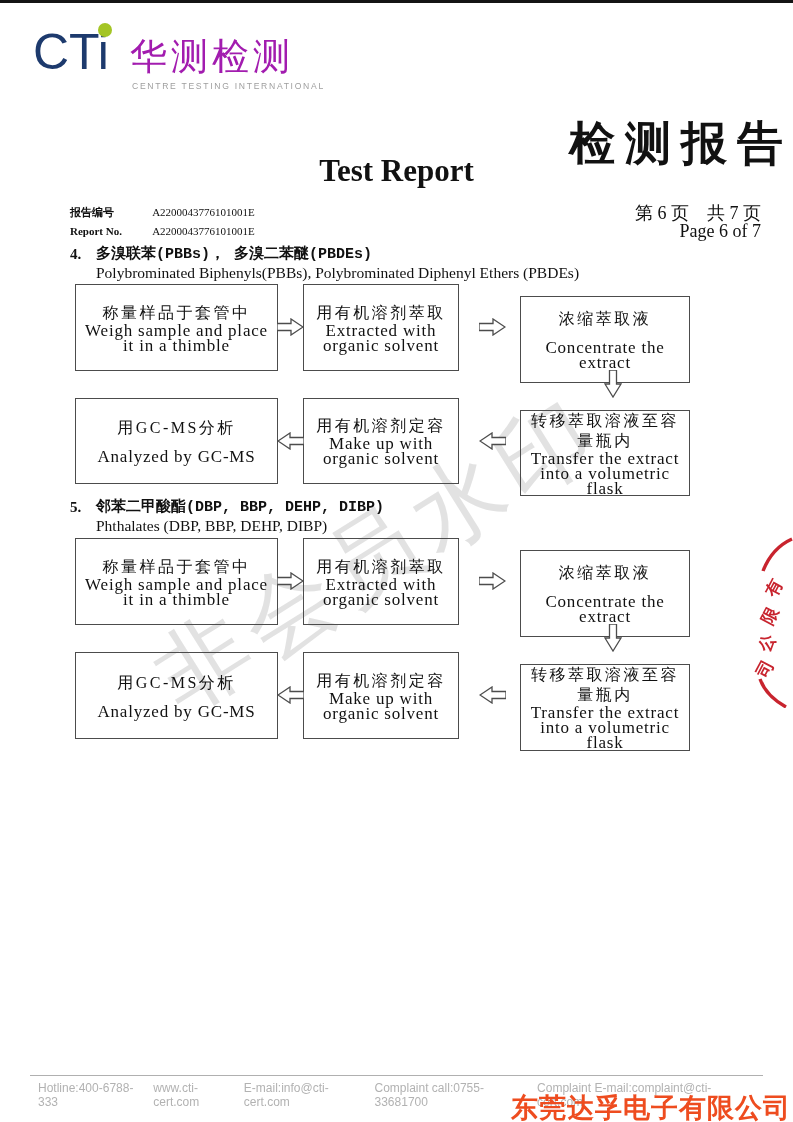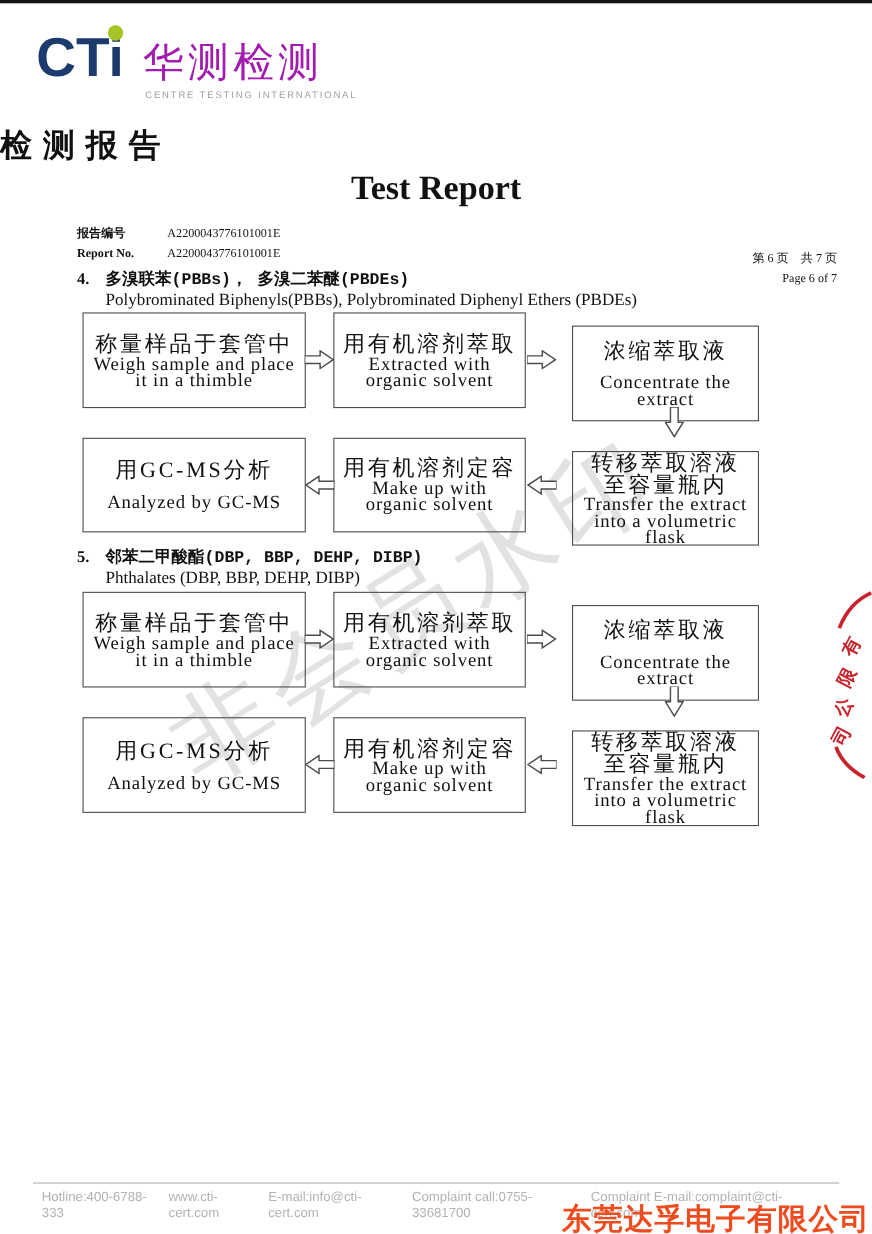--- a/index.html
+++ b/index.html
@@ -6,54 +6,54 @@
   .page{position:relative;width:793px;height:1122px;background:#fff;overflow:hidden;
         border-top:3px solid #141414;font-family:"Liberation Serif","DejaVu Serif",serif;color:#111;}
 
   
   .watermark{position:absolute;left:165px;top:622px;font-size:92px;letter-spacing:8px;
              color:rgba(150,150,150,0.28);white-space:nowrap;transform:rotate(-32deg);
              transform-origin:0 50%;z-index:0;font-family:"Liberation Sans","DejaVu Sans",sans-serif;}
 
   
   .logo{position:absolute;left:33px;top:20px;width:300px;height:75px;z-index:2;}
-  .logo-abbr{font-family:"Liberation Sans","DejaVu Sans",sans-serif;font-weight:bold;
+  .logo-abbr{font-family:"Liberation Sans","DejaVu Sans",sans-serif;font-weight:normal;
              font-size:50px;line-height:58px;color:#1d3a6d;letter-spacing:0px;text-align:center;}
   .logo-dot{position:absolute;left:65px;top:0px;width:14px;height:14px;border-radius:50%;
             background:#a4c525;}
   .logo-cn{position:absolute;left:97px;top:9px;font-size:37px;color:#a21caf;letter-spacing:4px;
            font-family:"Liberation Sans","DejaVu Sans",sans-serif;}
   .logo-tag{position:absolute;left:99px;top:58px;font-size:8.6px;letter-spacing:1.7px;color:#9e9e9e;
             font-family:"Liberation Sans","DejaVu Sans",sans-serif;white-space:nowrap;}
 
   
-  .title-cn{position:absolute;left:0;top:110px;width:100%;text-align:left;font-size:29px;
+  .title-cn{position:absolute;left:0;top:110px;width:100%;text-align:right;font-size:46px;
             font-weight:700;letter-spacing:10px;z-index:2;}
   .title-en{position:absolute;left:0;top:150px;width:100%;text-align:center;font-size:31px;
             font-weight:700;z-index:2;}
 
   
   .report-info{position:absolute;left:70px;top:200px;font-size:11px;line-height:19px;z-index:2;}
   .report-info .lbl{display:inline-block;width:80px;font-weight:700;}
-  .page-info{position:absolute;right:32px;top:201px;text-align:right;font-size:11px;line-height:18px;z-index:2;margin-top:22px;}
+  .page-info{position:absolute;right:32px;top:201px;text-align:right;font-size:18px;line-height:18px;z-index:2;}
 
   
   .section{position:absolute;left:70px;display:flex;z-index:2;}
   .sec-num{width:26px;font-weight:700;font-size:15px;}
   .sec-cn{font-weight:700;font-size:15px;line-height:17px;font-family:Liberation Mono, monospace;}
   .sec-en{font-weight:400;font-size:15.5px;line-height:17px;margin-top:1px;}
 
   
   .box{position:absolute;border:1.5px solid #4c4c4c;background:transparent;display:flex;
        flex-direction:column;align-items:center;justify-content:center;text-align:center;
        padding:2px 6px;box-sizing:border-box;z-index:1;}
-  .box .cn{font-size:20px;letter-spacing:2.5px;line-height:20px;}
+  .box .cn{font-size:16px;letter-spacing:2.5px;line-height:20px;}
   .box .en{font-size:17px;letter-spacing:0.8px;line-height:15px;}
   .box.sp .en{margin-top:11px;}
-  .colA{left:75px;width:203px;}  .colB{left:303px;width:175px;}  .colC{left:520px;width:170px;margin-top:12px;}
+  .colA{left:75px;width:203px;}  .colB{left:303px;width:156px;}  .colC{left:520px;width:170px;margin-top:12px;}
   .r1a{top:281px;height:87px;}   .r2a{top:395px;height:86px;}
   .r1b{top:535px;height:87px;}   .r2b{top:649px;height:87px;}
   .arr{position:absolute;z-index:1;}
 
   
   .seal{position:absolute;right:0;top:533px;width:40px;height:172px;z-index:2;}
   .seal text{font-size:17px;font-weight:700;fill:#c8242e;
              font-family:"Liberation Sans","DejaVu Sans",sans-serif;}
 
   

